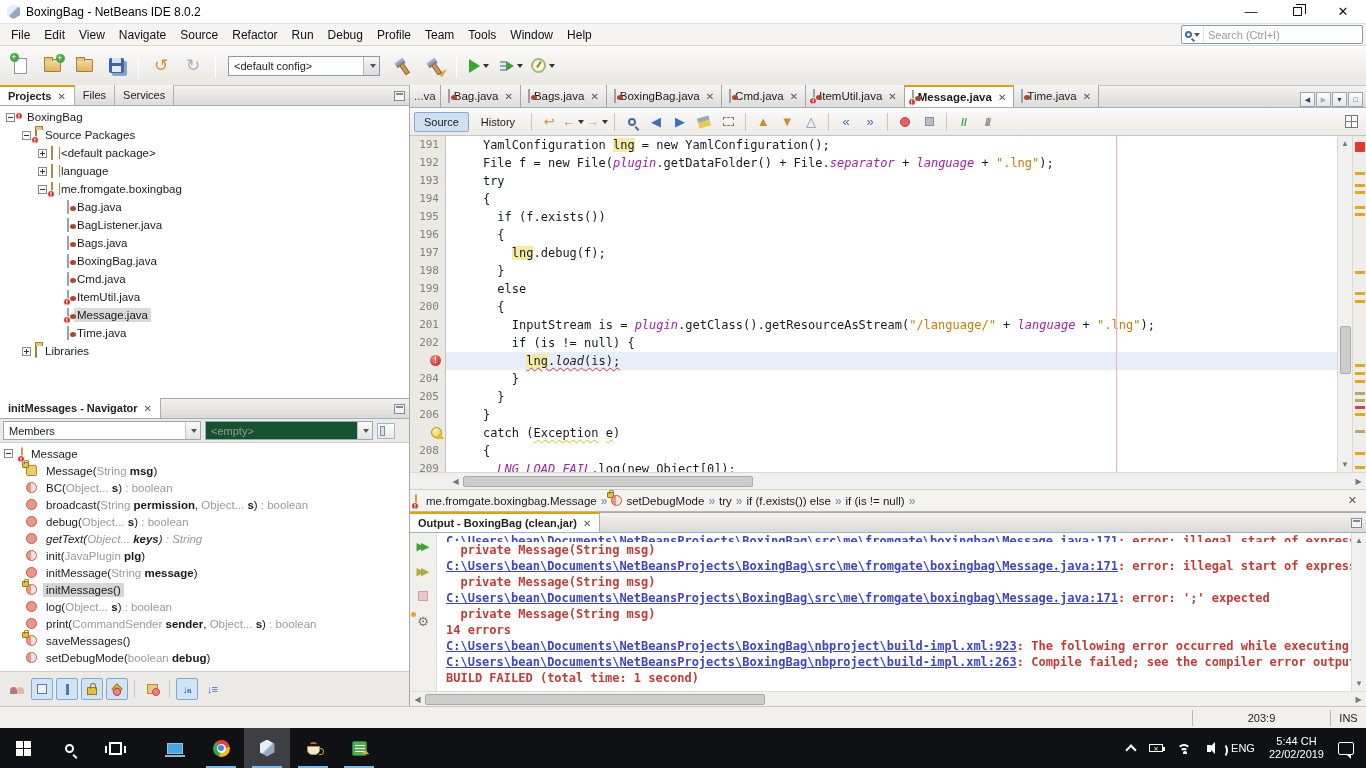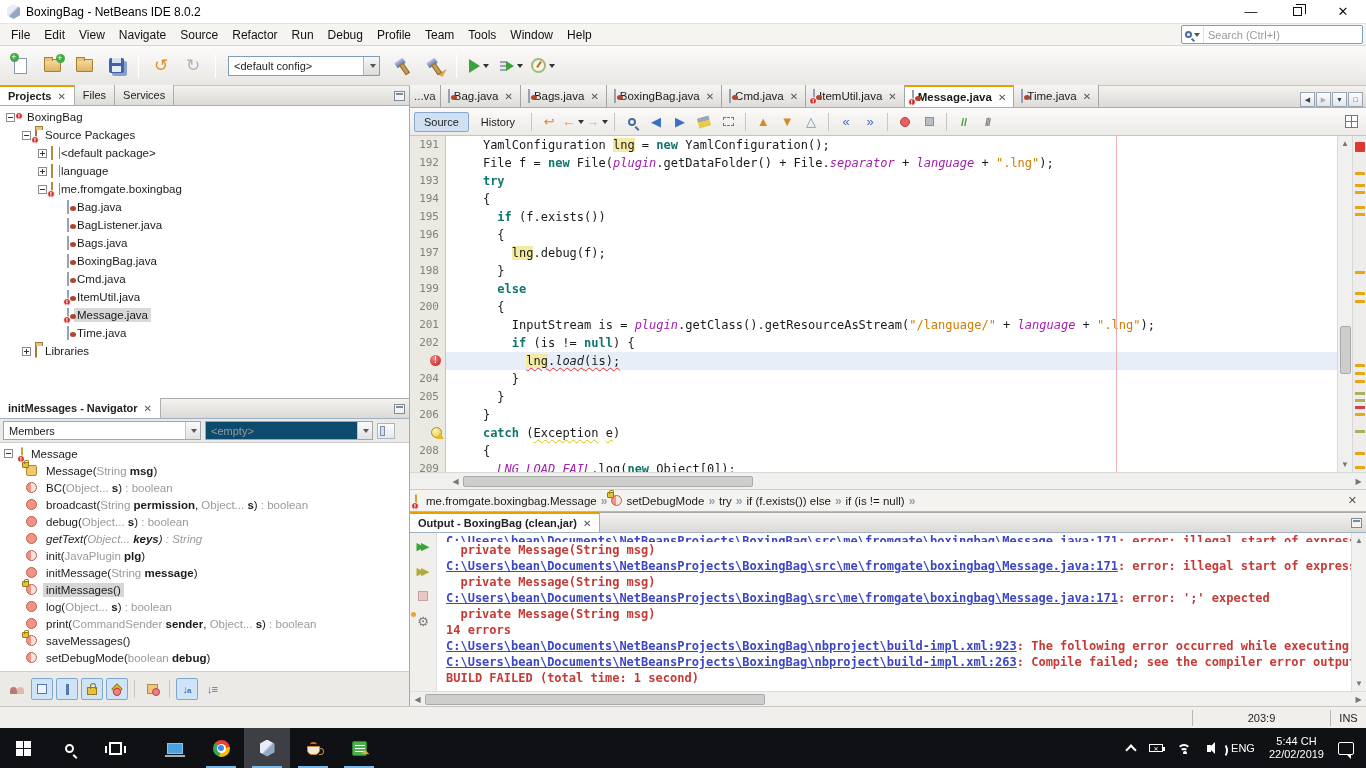--- a/index.html
+++ b/index.html
@@ -78,21 +78,21 @@
 .i-java{width:12px;height:14px;background:#fff;border:1px solid #93a2b4;position:relative}
 .i-java:after{content:"";position:absolute;left:2px;top:5px;width:6px;height:5px;background:radial-gradient(circle,#b3452c 60%,#7c2a16);border-radius:50%}
 .badge{position:absolute;left:-4px;bottom:-3px;width:8px;height:8px;background:#d2302c;border:1px solid #fff;border-radius:50%;color:#fff;font-size:7px;line-height:7px;text-align:center;font-weight:bold}
 .tlabel{padding:1px 3px;font-size:11.5px}
 .trow.selected .tlabel{background:#d9d9d9}
 
 .navpanel{height:308px;display:flex;flex-direction:column;border-top:1px solid #a9a9a9;background:#fff}
 .combosrow{height:24px;background:#eceae7;display:flex;align-items:center;padding:2px 3px;gap:4px;border-bottom:1px solid #cfcdc9}
 .combo{height:19px;border:1px solid #9aa7b5;background:#fff;display:flex;align-items:center;font-size:11px}
 .combo .val{flex:1;padding:0 5px}
-.combo.dis{background:#0c4a6e;color:#9a9a9a}
+.combo.dis{background:#14532d;color:#9a9a9a}
 .combo .dd{width:15px;height:100%;display:flex;align-items:center;justify-content:center;border-left:1px solid #c5c5c5;background:linear-gradient(#fafafa,#e2e2e2)}
 .navtoolico{width:18px;height:16px;border:1px solid #a8b4c0;background:linear-gradient(#fdfdfd,#e5e9ee);position:relative;flex:none}
 .navtoolico:before{content:"";position:absolute;inset:2px 9px 2px 2px;border:1px solid #7d8ea0;background:#cfe0f0}
 .memberswrap{flex:1;overflow:hidden;position:relative;padding-top:2px}
 .mrow{height:17px;display:flex;align-items:center;white-space:nowrap;font-size:11.5px}
 .mico{width:11px;height:11px;border-radius:50%;background:#f29383;border:1px solid #b95f4f;flex:none;position:relative;margin-right:6px}
 .mico.static{background:linear-gradient(90deg,#f29383 50%,#fbe3de 50%)}
 .mico.ctor{border-radius:2px;background:#f0c969;border-color:#a98a35;transform:rotate(0deg)}
 .mlock{position:absolute;left:-5px;top:-4px;width:7px;height:6px;background:#e7c234;border:1px solid #97781d;border-radius:1px}
 .mlock:before{content:"";position:absolute;left:1px;top:-3px;width:3px;height:3px;border:1px solid #97781d;border-bottom:none;border-radius:2px 2px 0 0}
@@ -143,21 +143,21 @@
 .i-reccircle{width:10px;height:10px;border-radius:50%;background:#e86060;border:1px solid #b04040}
 .i-stopsq{width:9px;height:9px;background:#b8bec6;border:1px solid #8a9098}
 
 .editorbody{height:336px;display:flex;background:#fff;position:relative;overflow:hidden}
 .codeview{flex:1;position:relative;overflow:hidden;min-width:0}
 .marginline{position:absolute;left:706px;top:0;bottom:0;width:1px;background:#ecaFAF;background:#ecb0b0}
 .cl{height:18px;display:flex;font-family:"DejaVu Sans Mono",monospace;font-size:12px;line-height:18px}
 .gut{width:36px;flex:none;background:#eae9e2;border-right:1px solid #c6c5bd;text-align:right;padding-right:6px;color:#808080;font-size:11px;position:relative}
 .ctext{flex:1;white-space:pre;padding-left:8px;min-width:0}
 .cl.cur .ctext{background:#e7eef8}
-.kw{color:#0f766e;font-weight:bold}
+.kw{color:#0f172a;font-weight:normal}
 .str{color:#ce7b00}
 .fld{color:#a21caf;font-style:italic}
 .hl{background:#f3eba4}
 .hlw{background:#f3eba4;text-decoration:underline wavy #e03030 1px;text-underline-offset:2px}
 .ew{text-decoration:underline wavy #e03030 1px;text-underline-offset:2px}
 .ewi{font-style:italic;text-decoration:underline wavy #e03030 1px;text-underline-offset:2px}
 .wy{text-decoration:underline wavy #d7c500 1px;text-underline-offset:2px}
 .gerr{position:absolute;right:4px;top:3px;width:11px;height:11px;border-radius:50%;background:radial-gradient(circle at 35% 30%,#f08080,#c41b1b);color:#fff;font-size:8px;line-height:11px;text-align:center;font-weight:bold}
 .gwarn{position:absolute;right:3px;top:3px;width:11px;height:11px;border-radius:50%;background:radial-gradient(circle at 35% 30%,#fff3b0,#e8c53a);border:1px solid #a89020}
 .gwarn:after{content:"";position:absolute;right:-3px;bottom:-2px;width:0;height:0;border-left:4px solid transparent;border-right:4px solid transparent;border-bottom:6px solid #e8b820}

